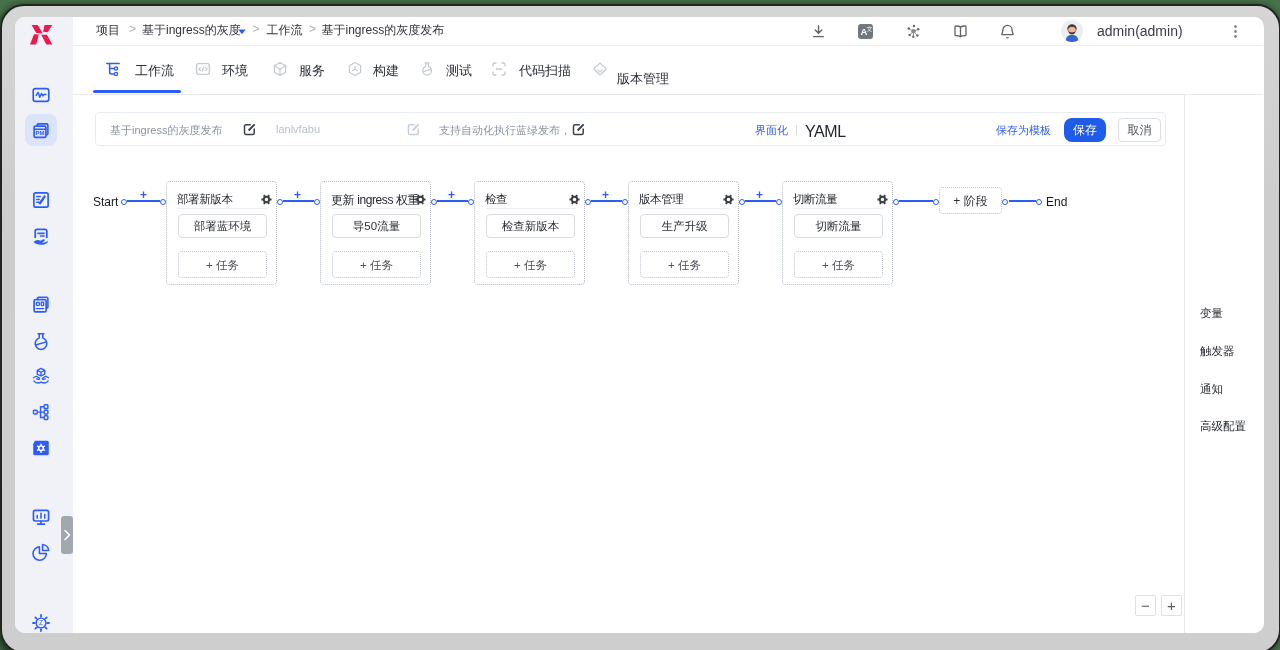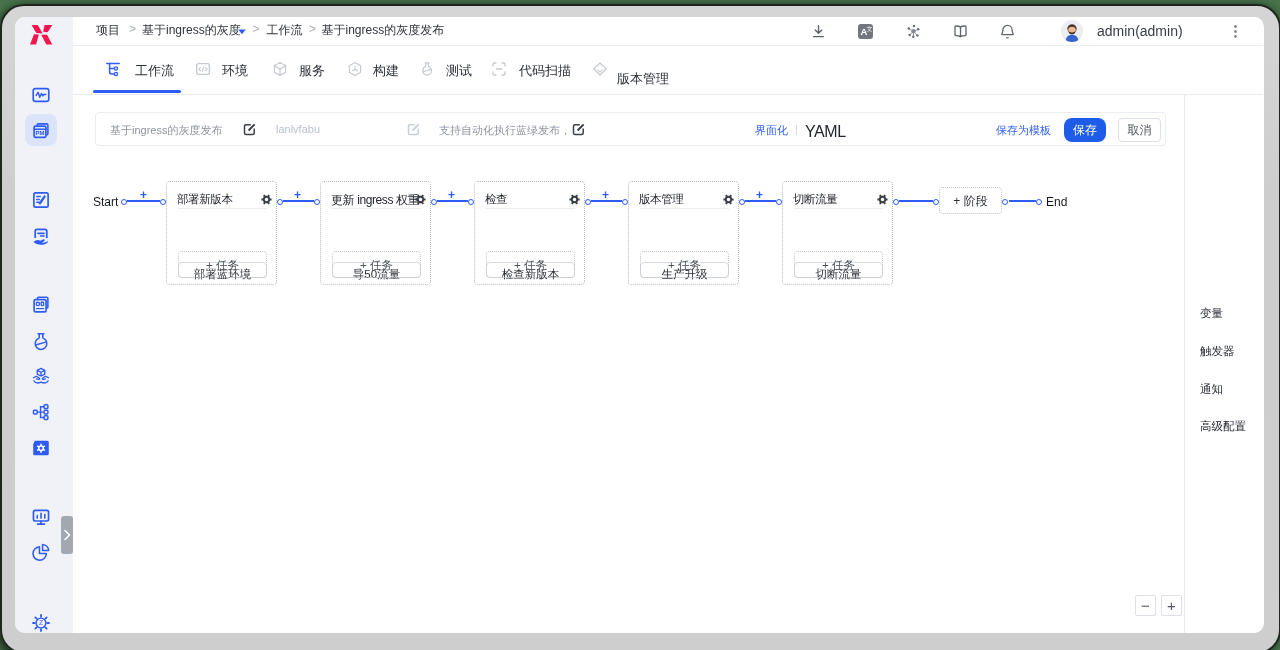--- a/index.html
+++ b/index.html
@@ -50,21 +50,21 @@
 
   
   .pline { position:absolute; top:200px; height:2px; background:#2d5cf6; }
   .pdot { position:absolute; top:198.5px; width:6px; height:6px; border:1.2px solid #2d5cf6; border-radius:50%; background:#fff; }
   .pplus { position:absolute; top:188px; color:#2d5cf6; font-size:12px; font-weight:bold; }
   .ptext { position:absolute; top:195px; font-size:12px; letter-spacing:0px; color:#15181e; }
   .stage { position:absolute; top:181px; width:111px; height:104px; border:1px dotted #b5bac3; border-radius:4px; background:#fff; }
   .stitle { position:absolute; left:10px; top:10px; font-size:11.5px; font-weight:400; letter-spacing:-0.4px; color:#23262e; white-space:nowrap; }
   .sgear { position:absolute; left:94px; top:12px; width:11px; height:11px; }
   .sdiv { position:absolute; left:11px; top:26px; width:89px; height:1px; background:#ededf0; }
-  .task { position:absolute; left:11px; top:32px; width:89px; height:16px; border:1px solid #d8dbe0; border-radius:4px; font-size:11.5px; color:#2b2f37; text-align:center; line-height:23px; white-space:nowrap;margin-top:48px; }
+  .task { position:absolute; left:11px; top:32px; width:89px; height:24px; border:1px solid #d8dbe0; border-radius:4px; font-size:11.5px; color:#2b2f37; text-align:center; line-height:23px; white-space:nowrap; }
   .addtask { position:absolute; left:11px; top:69px; width:89px; height:27px; border:1px dotted #c0c5cd; border-radius:4px; font-size:11.5px; color:#4a4f58; text-align:center; line-height:26px; }
   .addstage { position:absolute; left:939px; top:187px; width:63px; height:27px; border:1px dotted #c0c5cd; border-radius:4px; font-size:12px; color:#2b2f37; text-align:center; line-height:26px; background:#fff; }
 
   .zbtn { position:absolute; top:595px; width:21px; height:21px; border:1px solid #dde0e6; border-radius:2px; color:#55595f; font-size:15px; text-align:center; line-height:19px; background:#fff; }
 </style>
 </head>
 <body>
 <div class="win">
  <div class="app">
   <div class="page">

